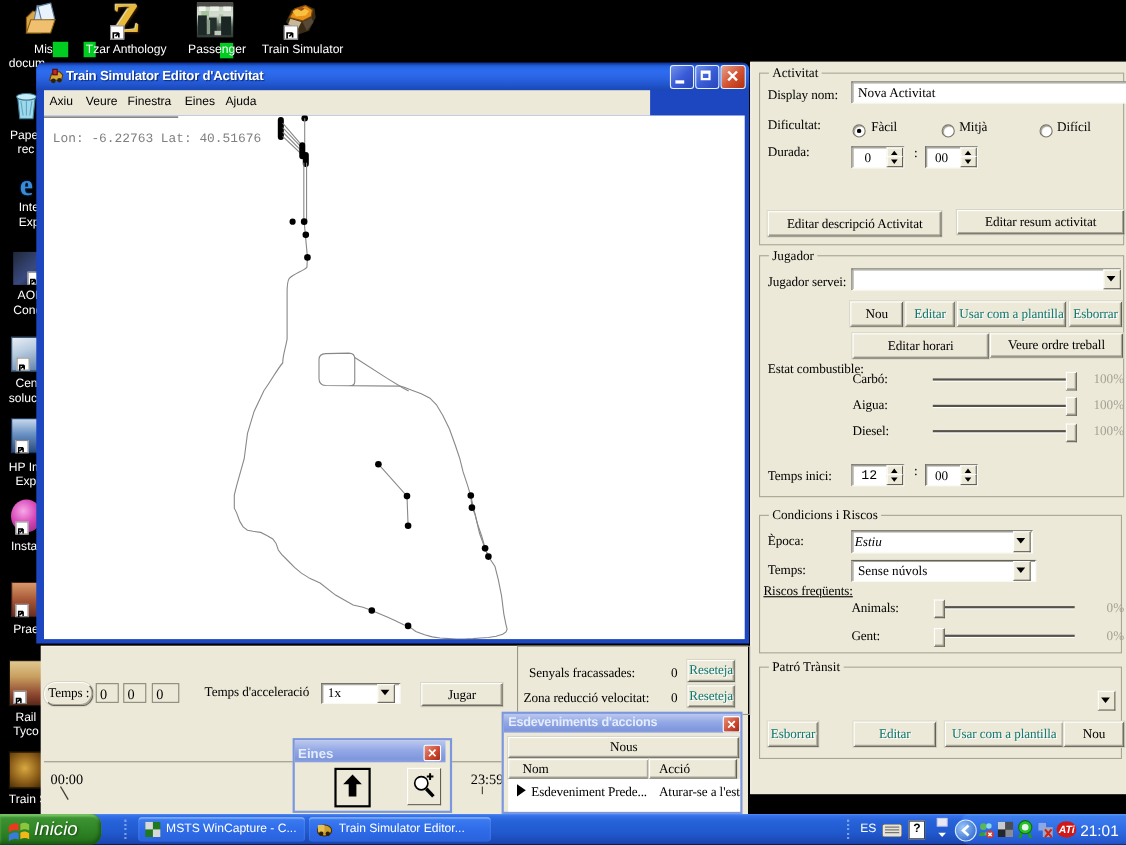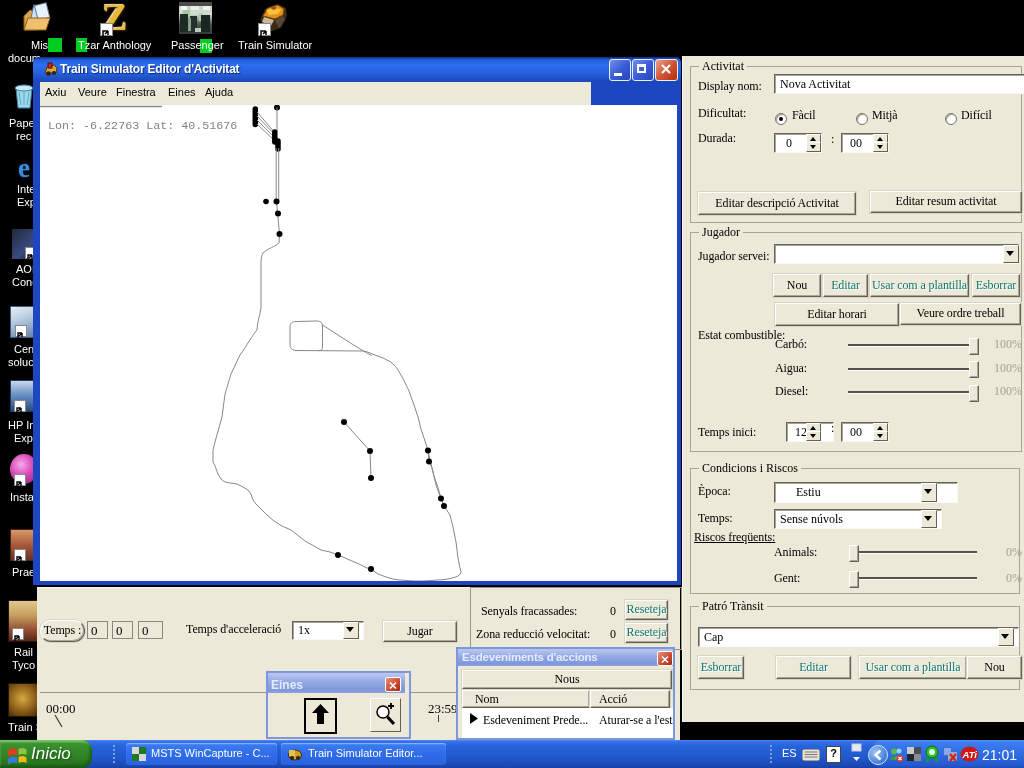--- a/index.html
+++ b/index.html
@@ -202,21 +202,21 @@
   <div class="pct" style="left:312px;top:281px;">100%</div>
   <div class="lbl" style="left:93px;top:305px;">Aigua:</div>
   <div class="sldtrk" style="left:166px;top:312px;width:129px;"></div>
   <div class="sldth" style="left:287px;top:305px;"></div>
   <div class="pct" style="left:312px;top:305px;">100%</div>
   <div class="lbl" style="left:93px;top:328px;">Diesel:</div>
   <div class="sldtrk" style="left:166px;top:335px;width:129px;"></div>
   <div class="sldth" style="left:287px;top:329px;"></div>
   <div class="pct" style="left:312px;top:328px;">100%</div>
   <div class="lbl" style="left:16px;top:369px;">Temps inici:</div>
-  <div class="inp" style="left:104px;top:366px;width:46px;height:18px;">
+  <div class="inp" style="left:92px;top:366px;width:46px;height:18px;font-family:Liberation Mono, monospace;">
         <span style="position:absolute;left:8px;top:2px;">12</span>
       </div>
   <div class="spn" style="left:124px;top:367px;width:13px;height:8px;">
         <div class="uarr" style="left:3px;top:2px;"></div>
       </div>
   <div class="spn" style="left:124px;top:375px;width:13px;height:8px;">
         <div class="darr" style="left:3px;top:2px;"></div>
       </div>
   <div class="lbl" style="left:149px;top:365px;">:</div>
   <div class="inp" style="left:159px;top:366px;width:46px;height:18px;">
@@ -226,21 +226,21 @@
         <div class="uarr" style="left:3px;top:2px;"></div>
       </div>
   <div class="spn" style="left:191px;top:375px;width:13px;height:8px;">
         <div class="darr" style="left:3px;top:2px;"></div>
       </div>
 
   <div class="grp" style="left:8px;top:412px;width:328px;height:124px;">
     <div class="grpt">Condicions i Riscos</div>
   </div>
   <div class="lbl" style="left:16px;top:428px;">Època:</div>
-  <div class="inp" style="left:92px;top:426px;width:161px;height:19px;padding-left:21px;line-height:19px;">Estiu</div>
+  <div class="inp" style="left:92px;top:426px;width:161px;height:19px;padding-left:2px;line-height:19px;font-style:italic;">Estiu</div>
   <div class="cmbbtn" style="left:239px;top:427px;width:14px;height:17px;">
         <div class="arr" style="left:2px;top:5px;"></div>
       </div>
   <div class="lbl" style="left:16px;top:455px;">Temps:</div>
   <div class="inp" style="left:92px;top:453px;width:161px;height:18px;padding-left:5px;line-height:18px;">Sense núvols</div>
   <div class="cmbbtn" style="left:239px;top:454px;width:14px;height:16px;">
         <div class="arr" style="left:2px;top:5px;"></div>
       </div>
   <div class="lbl" style="left:12px;top:474px;text-decoration:underline;">Riscos freqüents:</div>
   <div class="lbl" style="left:92px;top:489px;">Animals:</div>
@@ -248,21 +248,20 @@
   <div class="sldth" style="left:167px;top:489px;"></div>
   <div class="pct" style="left:324px;top:489px;">0%</div>
   <div class="lbl" style="left:92px;top:515px;">Gent:</div>
   <div class="sldtrk" style="left:169px;top:521px;width:126px;"></div>
   <div class="sldth" style="left:167px;top:515px;"></div>
   <div class="pct" style="left:324px;top:515px;">0%</div>
 
   <div class="grp" style="left:8px;top:550px;width:328px;height:82px;">
     <div class="grpt">Patró Trànsit</div>
   </div>
-  <div class="inp" style="left:16px;top:571px;width:314px;height:18px;padding-left:5px;line-height:18px;">Cap</div>
   <div class="cmbbtn" style="left:316px;top:572px;width:14px;height:16px;">
         <div class="arr" style="left:2px;top:5px;"></div>
       </div>
   <div class="btn dis" style="left:16px;top:600px;width:44px;height:21px;line-height:20px;">Esborrar</div>
   <div class="btn dis" style="left:94px;top:600px;width:73px;height:21px;line-height:20px;">Editar</div>
   <div class="btn dis" style="left:177px;top:600px;width:106px;height:21px;line-height:20px;">Usar com a plantilla</div>
   <div class="btn" style="left:285px;top:600px;width:53px;height:21px;line-height:20px;">Nou</div>
 </div>
 
 <div class="abs beige" style="left:37px;top:587px;width:643px;height:153px;box-shadow:inset 0 1px 0 #f8f6ee;">

